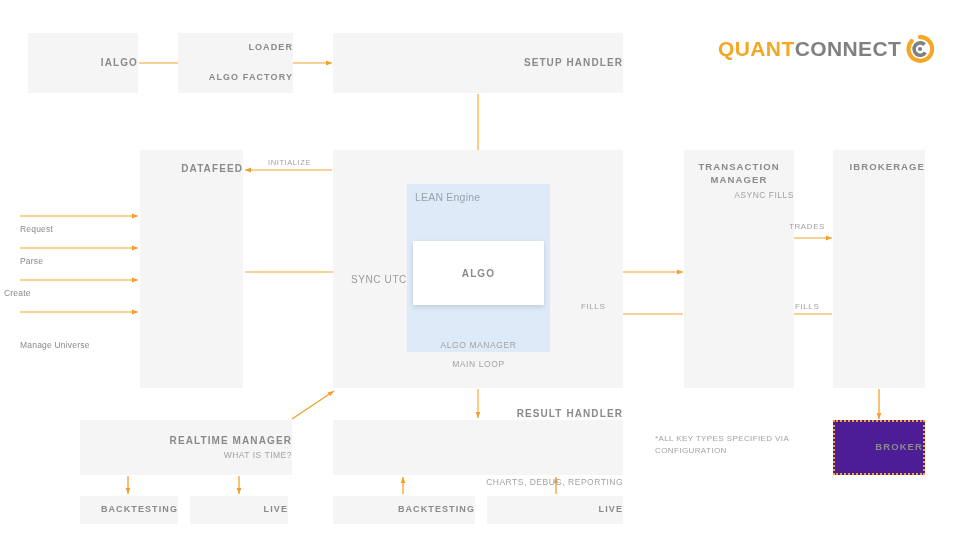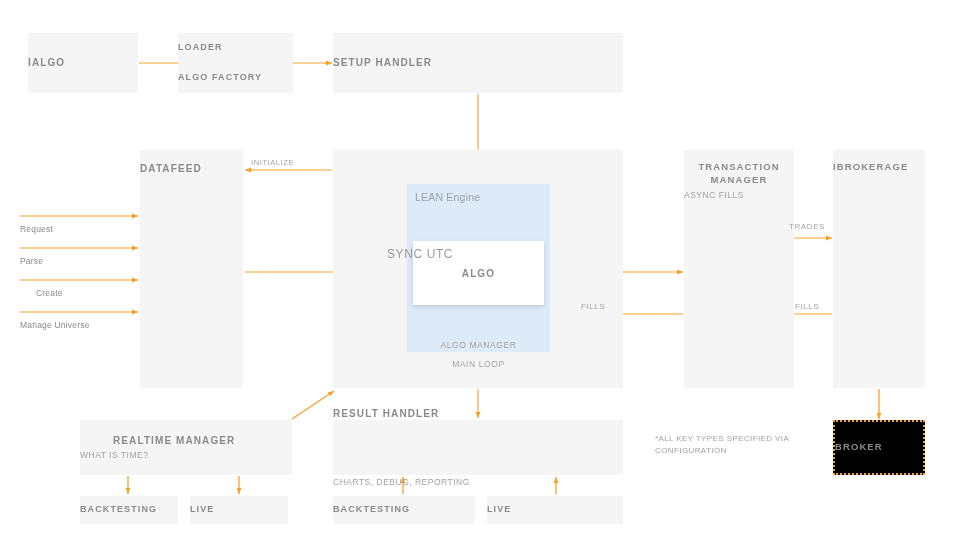--- a/index.html
+++ b/index.html
@@ -11,21 +11,21 @@
     position:relative;
   }
   #canvas{position:absolute;left:0;top:0;width:960px;height:540px;}
 
   
   .box{
     position:absolute;
     background:#f5f5f5;
     display:flex;
     flex-direction:column;
-    align-items:flex-start;
+    align-items:flex-end;
     box-sizing:border-box;
   }
   .box .title{
     color:#8a8a8a;
     font-weight:bold;
     letter-spacing:1.1px;
     text-align:center;
     line-height:1.32;
   }
   .box .sub{
@@ -91,50 +91,50 @@
   #result .sub{font-size:8.5px;margin-top:10px;}
 
   #bt1{left:80px;top:496px;width:98px;height:28px;justify-content:center;}
   #live1{left:190px;top:496px;width:98px;height:28px;justify-content:center;}
   #bt2{left:333px;top:496px;width:142px;height:28px;justify-content:center;}
   #live2{left:487px;top:496px;width:136px;height:28px;justify-content:center;}
   #bt1 .title,#live1 .title,#bt2 .title,#live2 .title{font-size:9px;}
 
   #broker{
     left:833px;top:420px;width:92px;height:55px;
-    background:#000000;
+    background:#4c1d95;
     border:2px dotted #f6a02a;
     justify-content:center;
   }
   #broker .title{font-size:9.5px;}
 
   
   .flabel{
     position:absolute;
     color:#a2a2a2;
     letter-spacing:0.6px;
     white-space:nowrap;
   }
-  #lbl-initialize{left:251px;top:158px;font-size:7.5px;}
+  #lbl-initialize{left:268px;top:158px;font-size:7.5px;}
   #lbl-trades{left:789px;top:222px;font-size:8px;}
   #lbl-fills-r{left:795px;top:302px;font-size:8px;}
   #lbl-fills-c{left:581px;top:302px;font-size:8px;}
-  #lbl-syncutc{left:351px;top:247px;font-size:12px;color:#9a9a9a;margin-left:36px;}
+  #lbl-syncutc{left:351px;top:274px;font-size:10px;color:#9a9a9a;}
 
   .sidelabel{
     position:absolute;
     color:#8a8a8a;
     font-size:8.5px;
     letter-spacing:0.2px;
     white-space:nowrap;
   }
   #lbl-request{left:20px;top:224px;}
   #lbl-parse{left:20px;top:256px;}
-  #lbl-create{left:36px;top:288px;}
-  #lbl-universe{left:20px;top:320px;}
+  #lbl-create{left:4px;top:288px;}
+  #lbl-universe{left:20px;top:340px;}
 
   #footnote{
     position:absolute;left:655px;top:433px;width:160px;
     text-align:left;font-size:8px;color:#a2a2a2;
     letter-spacing:0.4px;line-height:1.45;
   }
 
   
   #logo{position:absolute;left:718px;top:36px;height:26px;display:flex;align-items:center;}
   #logo .word1{font-size:21px;font-weight:bold;color:#f5a623;letter-spacing:0.4px;}
@@ -260,14 +260,25 @@
   <div class="flabel" id="lbl-fills-c">FILLS</div>
   <div class="flabel" id="lbl-syncutc">SYNC UTC</div>
 
   <div class="sidelabel" id="lbl-request">Request</div>
   <div class="sidelabel" id="lbl-parse">Parse</div>
   <div class="sidelabel" id="lbl-create">Create</div>
   <div class="sidelabel" id="lbl-universe">Manage Universe</div>
 
   <div id="footnote">*ALL KEY TYPES SPECIFIED VIA CONFIGURATION</div>
 
+  <div id="logo">
+    <span class="word1">QUANT</span>
+    <span class="word2">CONNECT</span>
+    <span class="mark">
+      <svg width="28" height="28" viewBox="0 0 28 28">
+        <path d="M14 2.2 A11.8 11.8 0 1 1 5.6 6.1" fill="none" stroke="#f5a623" stroke-width="4.2" stroke-linecap="round"></path>
+        <path d="M18.6 9.6 A6.2 6.2 0 1 0 19.4 17.6" fill="none" stroke="#808080" stroke-width="3.6" stroke-linecap="butt"></path>
+        <circle cx="14" cy="14" r="2.1" fill="#808080"></circle>
+      </svg>
+    </span>
+  </div>
 
 </div>
 
 </body></html>

